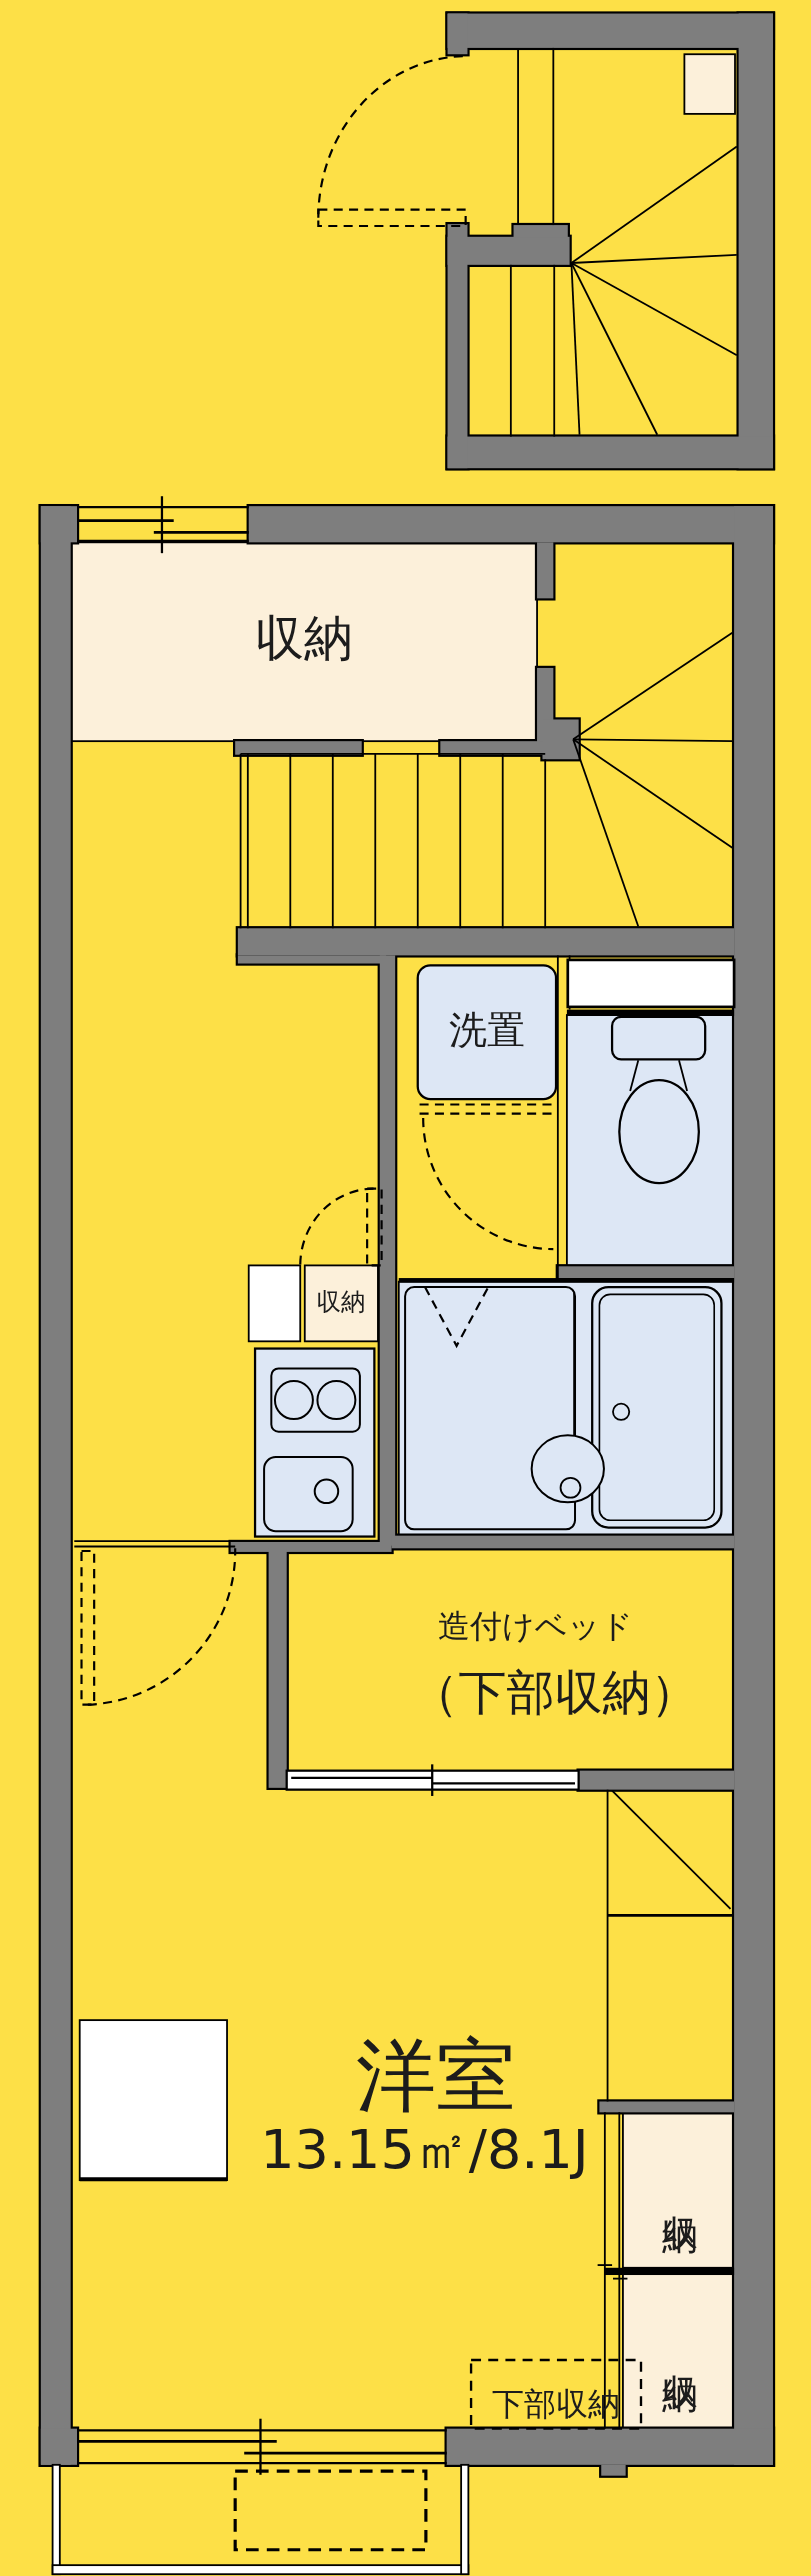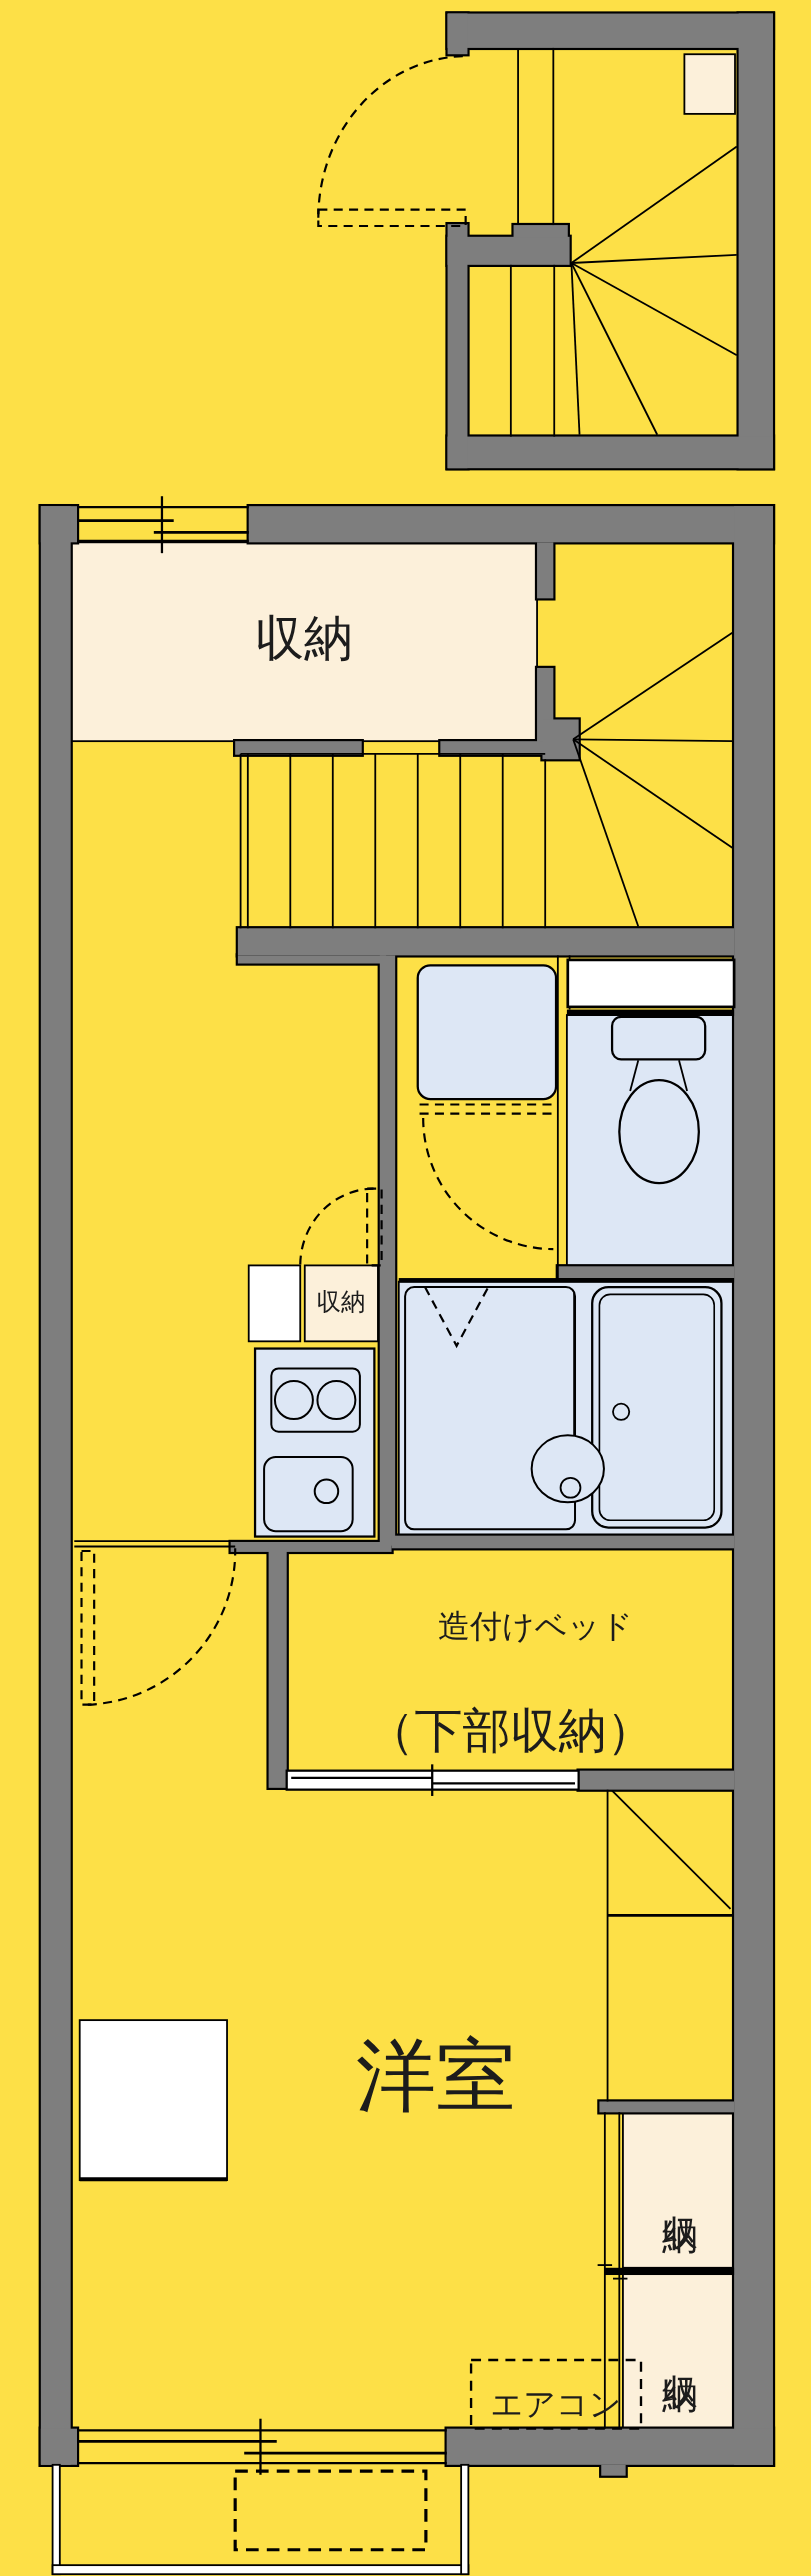--- a/index.html
+++ b/index.html
@@ -239,27 +239,29 @@
     <g stroke-width="2">
       <rect x="58" y="2727" width="8" height="121" fill="#ffffff"></rect>
       <rect x="58" y="2838" width="460" height="10" fill="#ffffff"></rect>
       <rect x="510" y="2727" width="8" height="121" fill="#ffffff"></rect>
     </g>
   </g>
 </svg>
 
 <div class="lbl" style="left:71px;top:586px;width:466px;height:104px;font-size:49px;">収納</div>
 
+<div class="lbl" style="left:407px;top:992px;width:160px;height:76px;font-size:38px;">洗置</div>
 
 <div class="lbl" style="left:301px;top:1276px;width:80px;height:52px;font-size:24.4px;">収納</div>
 
 <div class="lbl" style="left:287px;top:1593px;width:497px;height:65px;font-size:32px;">造付けベッド</div>
-<div class="lbl" style="left:287px;top:1697px;width:447px;height:65px;font-size:48px;">（下部収納）</div>
+<div class="lbl" style="left:287px;top:1659px;width:447px;height:65px;font-size:48px;padding-left:44px;">（下部収納）</div>
 
 <div class="lbl" style="left:210px;top:2027px;width:452px;height:98px;font-size:80px;">洋室</div>
+<div class="lbl" style="left:108px;top:2119px;width:633px;height:61px;font-size:54px;">13.15㎡/8.1J</div>
 
 <div class="lbl vert" style="left:644px;top:2126px;width:72px;height:131px;font-size:36px;">収納</div>
 <div class="lbl vert" style="left:644px;top:2285px;width:72px;height:131px;font-size:36px;">収納</div>
 
-<div class="lbl" style="left:471px;top:2381px;width:170px;height:45px;font-size:32px;">エアコン</div>
+<div class="lbl" style="left:471px;top:2381px;width:170px;height:45px;font-size:32px;">下部収納</div>
 
 </div>
 
 
 </body></html>

